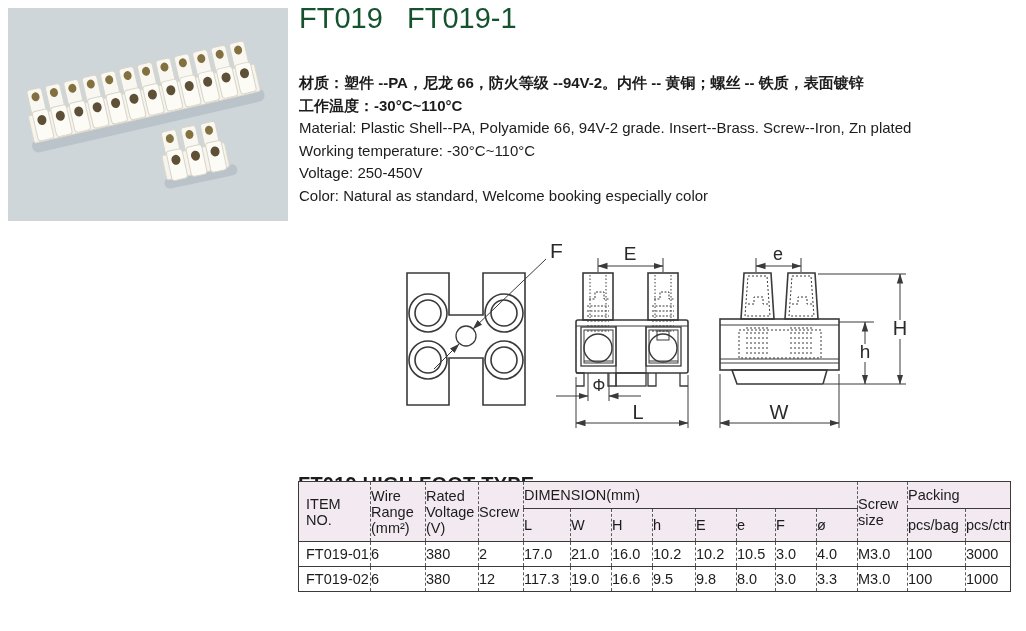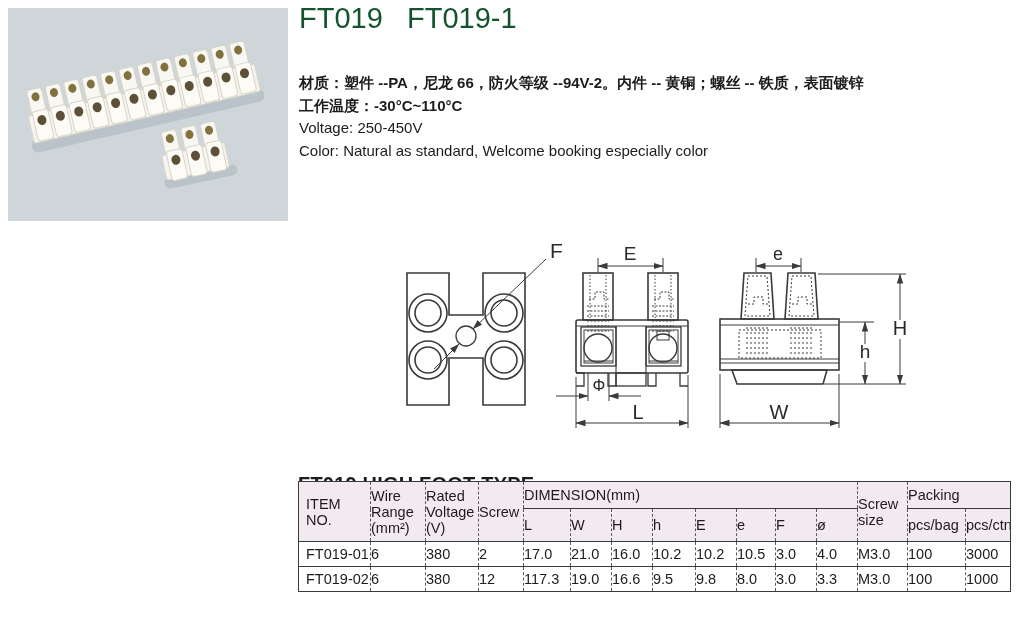--- a/index.html
+++ b/index.html
@@ -95,20 +95,22 @@
           <use href="#twF" x="23" y="-14"></use>
           <use href="#twF" x="43" y="-14"></use>
       </g>
     </svg>
   </div>
 
   <div class="title">FT019   FT019-1</div>
   <div class="specs">
     <div class="cn">材质：塑件 --PA，尼龙 66，防火等级 --94V-2。内件 -- 黄铜；螺丝 -- 铁质，表面镀锌</div>
     <div class="cn">工作温度：-30°C~110°C</div>
+    <div class="en">Material: Plastic Shell--PA, Polyamide 66, 94V-2 grade. Insert--Brass. Screw--Iron, Zn plated</div>
+    <div class="en">Working temperature: -30°C~110°C</div>
     <div class="en">Voltage: 250-450V</div>
     <div class="en">Color: Natural as standard, Welcome booking especially color</div>
   </div>
 
   <div class="drawing">
   <svg width="545" height="200" viewBox="390 233 545 200">
     <defs>
       <marker id="ar" viewBox="0 0 10 8" refX="9.5" refY="4" markerWidth="10" markerHeight="8" markerUnits="userSpaceOnUse" orient="auto-start-reverse">
         <path d="M10,4 L0,0.8 L0,7.2 z" fill="#3a3a3a"></path>
       </marker>

